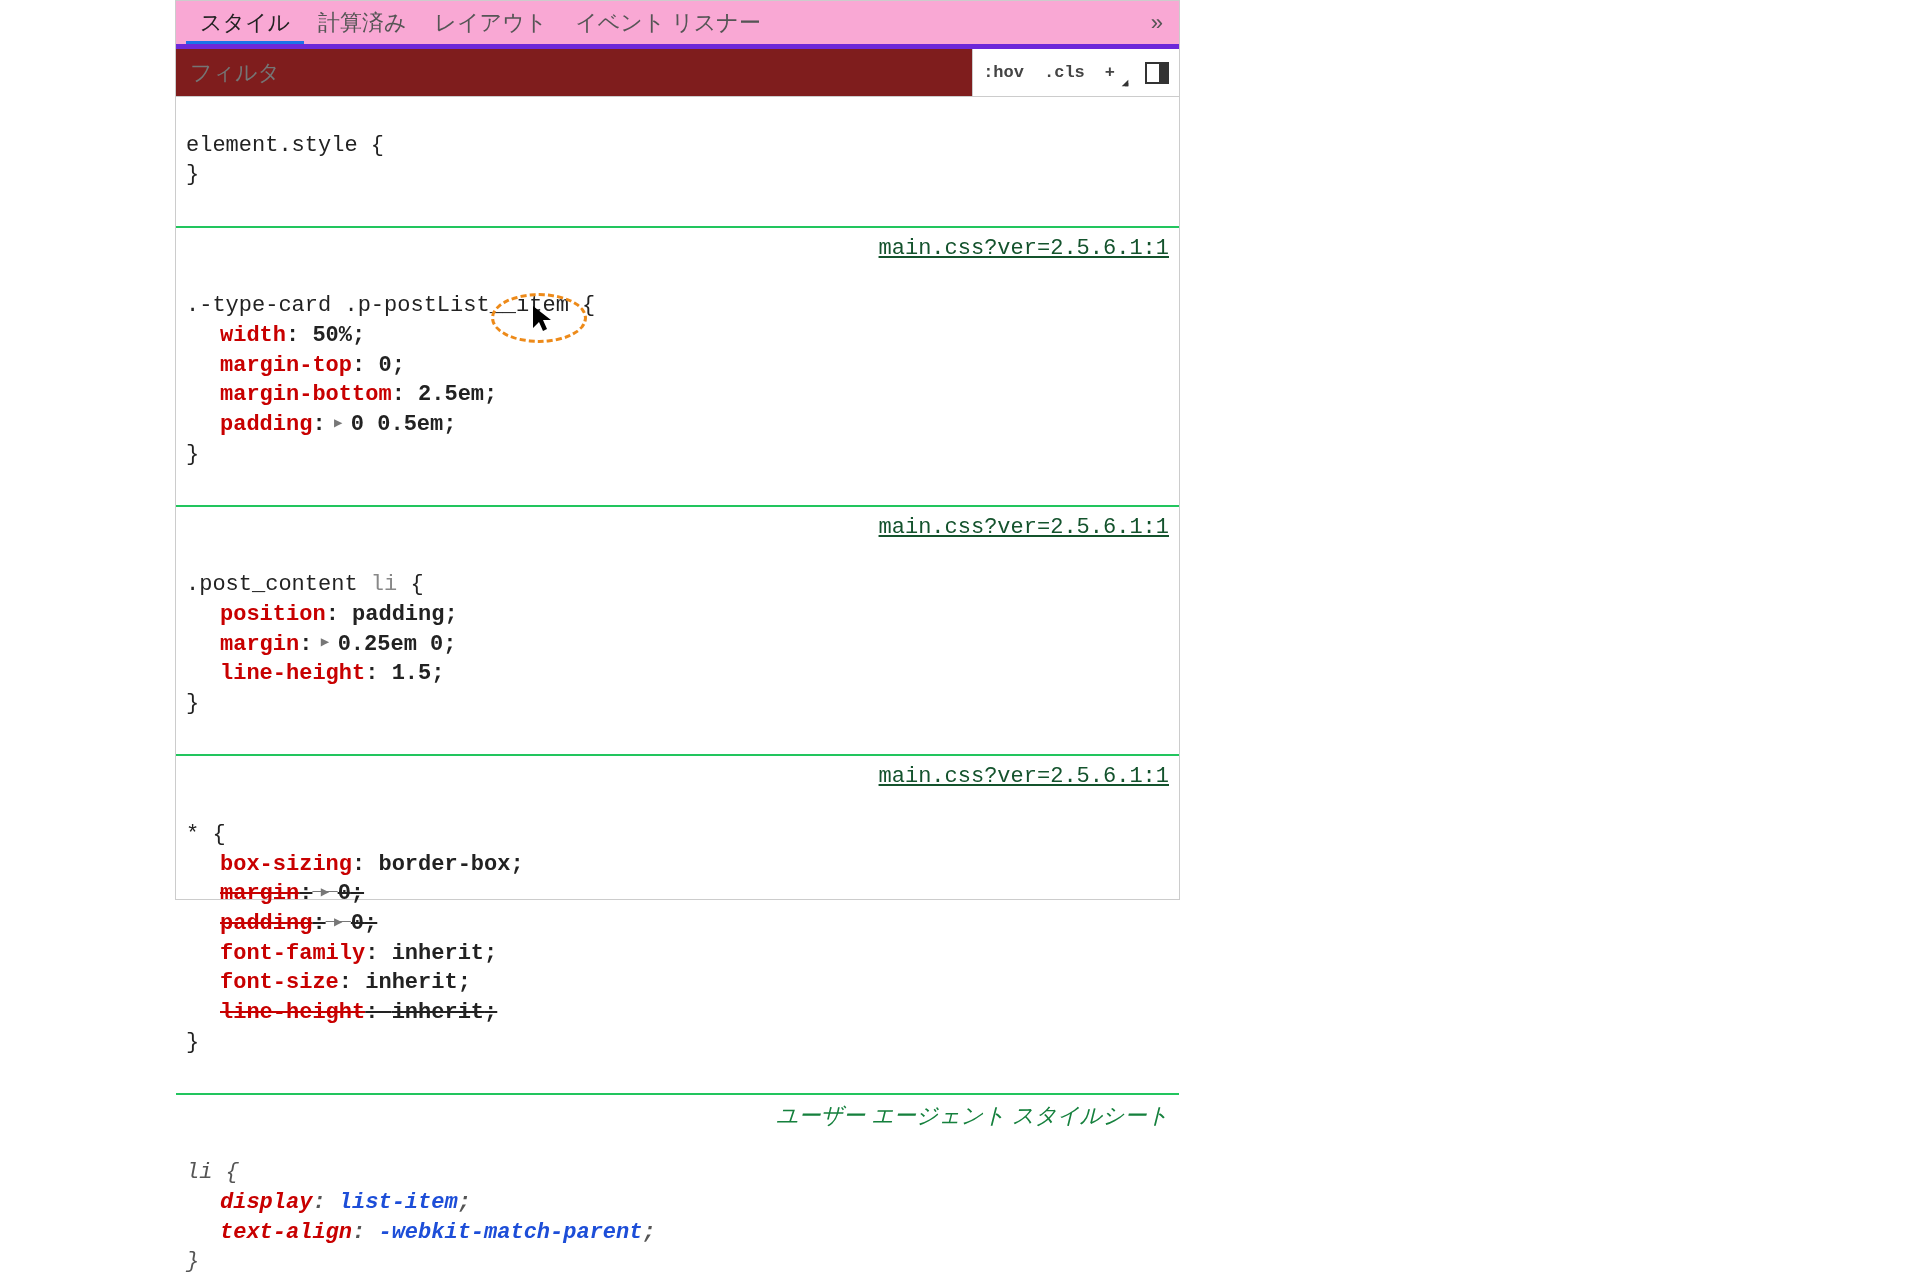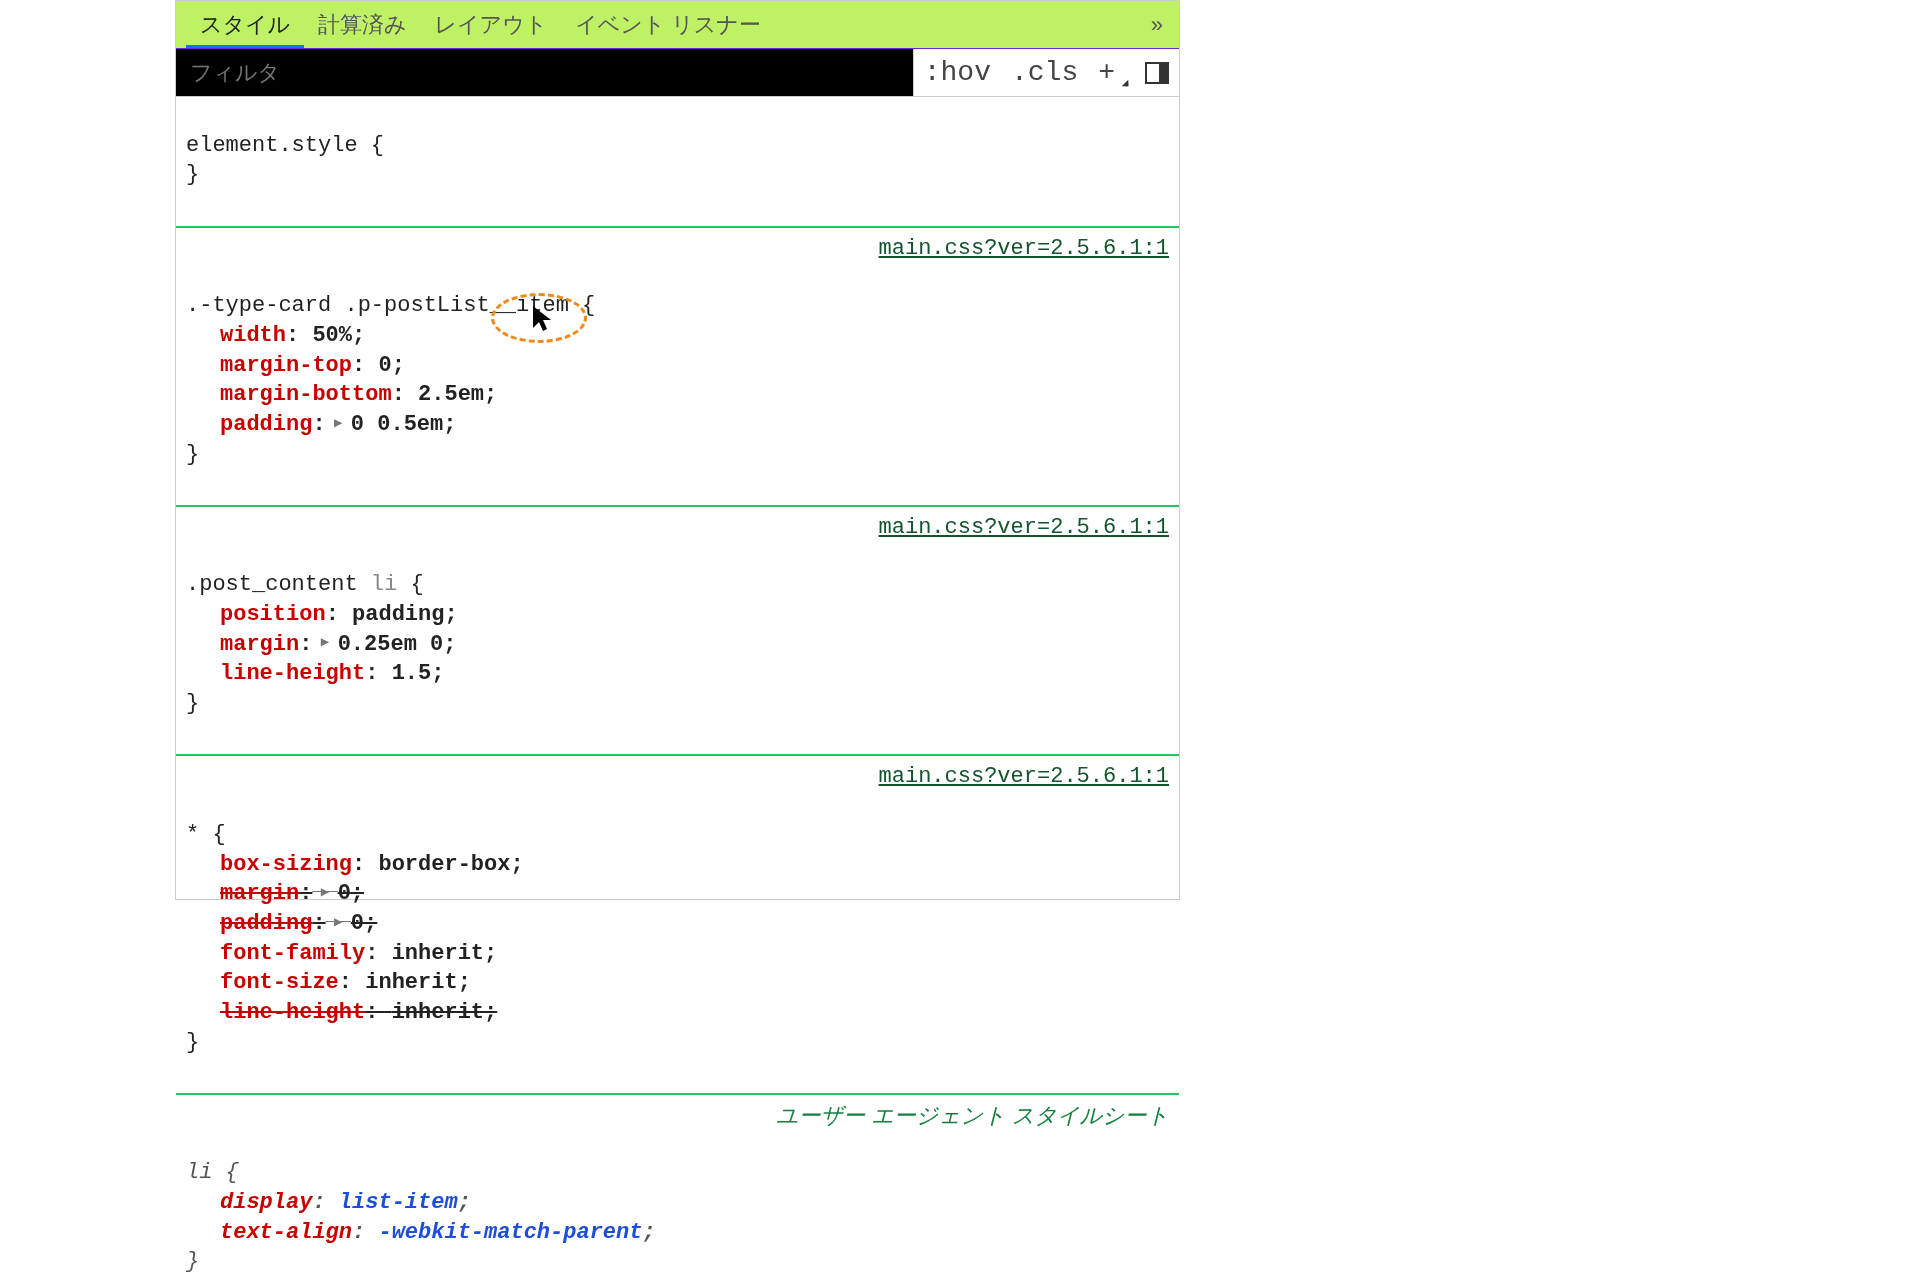--- a/index.html
+++ b/index.html
@@ -17,22 +17,22 @@
     left:175px; top:0;
     width:1005px;
     height:900px;
     border:1px solid #ccc;
     background:#fff;
   }
   
   .tabs {
     display:flex; align-items:center;
     height:48px;
-    background:#bef264;
-    border-bottom:1px solid #6d28d9;
+    background:#f9a8d4;
+    border-bottom:5px solid #6d28d9;
     font-size:22px;
     color:#555;
     padding-left:10px;
   }
   .tab { padding:0 14px; height:100%; display:flex; align-items:center; cursor:default; }
   .tab.active { color:#222; box-shadow: inset 0 -3px 0 0 #1a73e8; }
   .more-tabs { margin-left:auto; padding:0 16px; font-size:22px; color:#555;}
   
   .filterbar {
     display:flex; align-items:center;
@@ -40,30 +40,30 @@
     border-bottom:1px solid #ccc;
     font-size:22px;
   }
   .filter-input {
     flex:1;
     border:none; outline:none;
     padding:16px 14px;
     font-size:22px;
     color:#999;
     height:100%;
-    background:#000000;
+    background:#7f1d1d;
   }
   .filter-actions {
     display:flex; align-items:center;
     border-left:1px solid #ccc;
     height:100%;
     font-family: Menlo, Consolas, "Courier New", monospace;
     color:#444;
   }
-  .fact { padding:0 10px; display:flex; align-items:center; height:100%; font-size:28px; font-weight:normal;}
+  .fact { padding:0 10px; display:flex; align-items:center; height:100%; font-size:17px; font-weight:bold;}
   .plus { position:relative; padding-right:20px;}
   .plus .corner {
     position:absolute;
     right:4px; bottom:7px;
     width:0;height:0;
     border-left:6px solid transparent;
     border-top:6px solid transparent;
     border-right:6px solid #333;
     border-bottom:6px solid #333;
     transform:scale(0.55);

